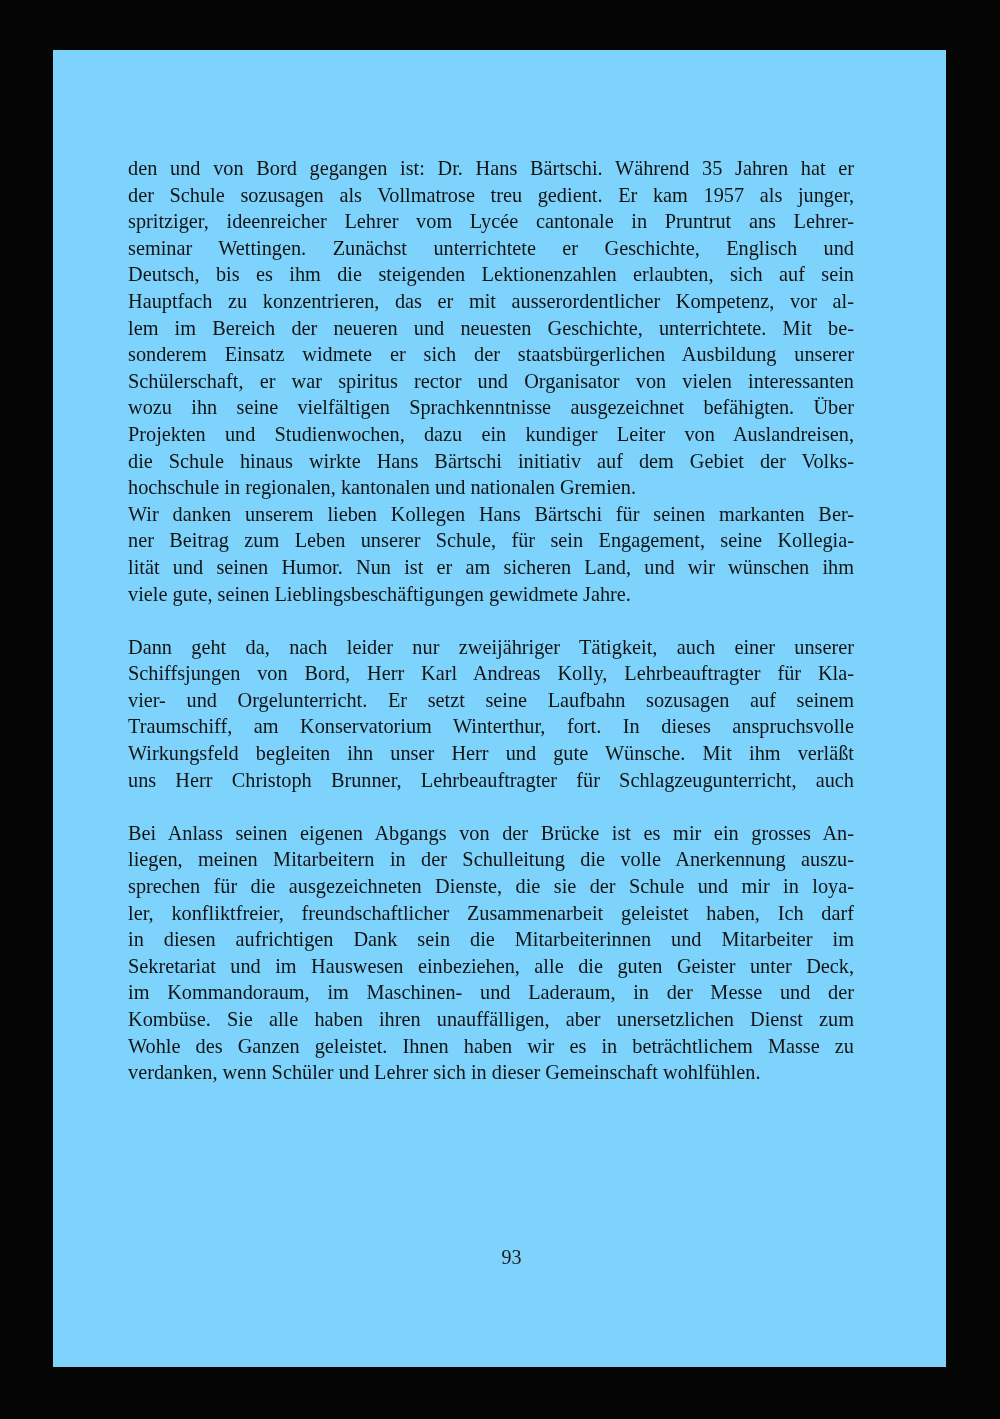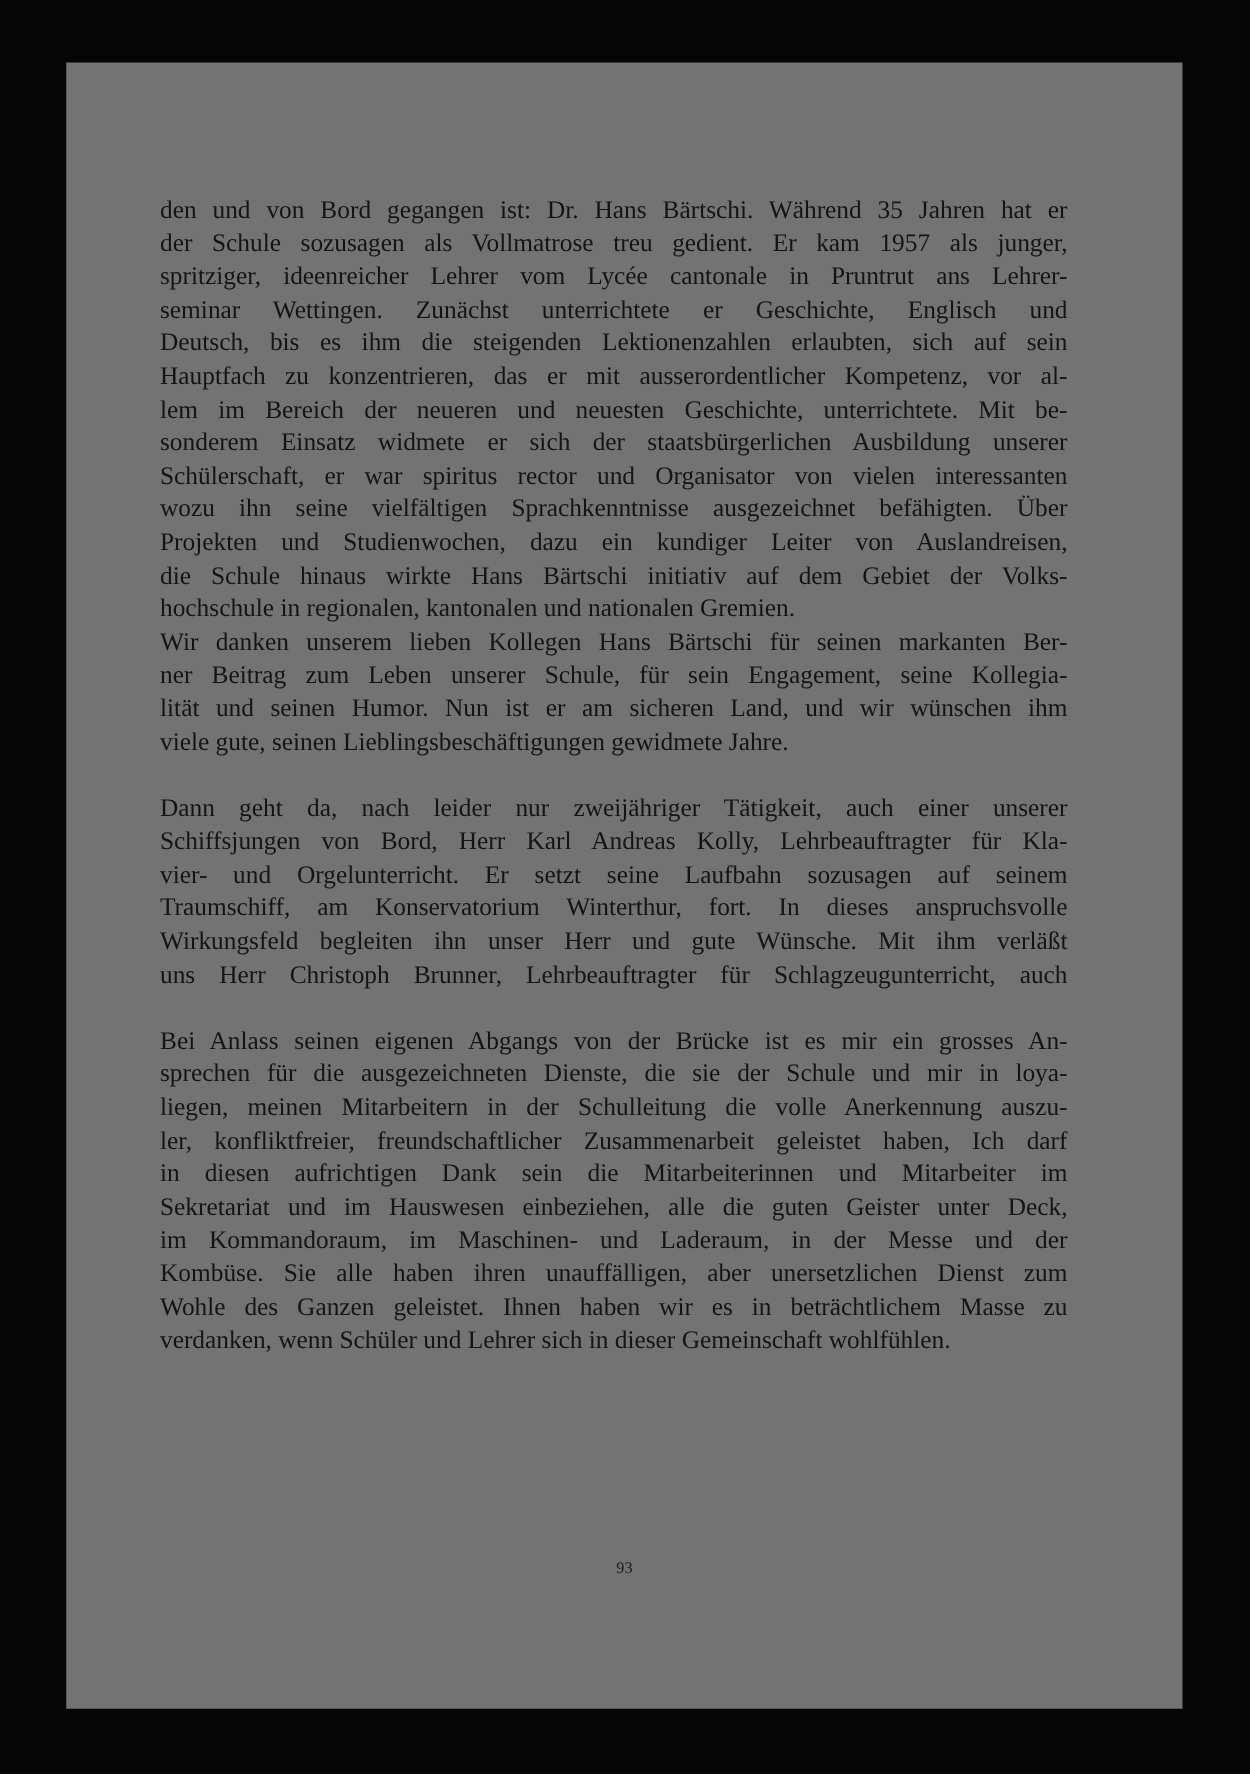--- a/index.html
+++ b/index.html
@@ -9,21 +9,21 @@
       height: 1419px;
       background: #050505;
       overflow: hidden;
     }
     .page {
       position: absolute;
       left: 53px;
       top: 50px;
       width: 893px;
       height: 1317px;
-      background: #737373;
+      background: #7dd3fc;
     }
     .text-block {
       position: absolute;
       left: 75px;
       top: 105px;
       width: 726px;
       font-family: "Liberation Serif", "DejaVu Serif", serif;
       font-size: 20.3px;
       line-height: 26.6px;
       color: #141414;
@@ -42,22 +42,23 @@
       display: block;
       height: 26.6px;
     }
     .page-number {
       position: absolute;
       left: 0;
       width: 893px;
       top: 1196px;
       text-align: center;
       font-family: "Liberation Serif", "DejaVu Serif", serif;
-      font-size: 13px;
+      font-size: 20px;
       color: #1a1a1a;
+      padding-left: 12px;
     }
   </style>
 </head>
 <body>
 
 <div class="page">
   <div class="text-block">
 
     <div>
       <span class="line">den und von Bord gegangen ist: Dr. Hans Bärtschi. Während 35 Jahren hat er</span>
@@ -90,22 +91,22 @@
       <span class="line">vier- und Orgelunterricht. Er setzt seine Laufbahn sozusagen auf seinem</span>
       <span class="line">Traumschiff, am Konservatorium Winterthur, fort. In dieses anspruchsvolle</span>
       <span class="line">Wirkungsfeld begleiten ihn unser Herr und gute Wünsche. Mit ihm verläßt</span>
       <span class="line">uns Herr Christoph Brunner, Lehrbeauftragter für Schlagzeugunterricht, auch</span>
     </div>
 
     <span class="para-gap"></span>
 
     <div>
       <span class="line">Bei Anlass seinen eigenen Abgangs von der Brücke ist es mir ein grosses An-</span>
+      <span class="line">liegen, meinen Mitarbeitern in der Schulleitung die volle Anerkennung auszu-</span>
       <span class="line">sprechen für die ausgezeichneten Dienste, die sie der Schule und mir in loya-</span>
-      <span class="line">liegen, meinen Mitarbeitern in der Schulleitung die volle Anerkennung auszu-</span>
       <span class="line">ler, konfliktfreier, freundschaftlicher Zusammenarbeit geleistet haben, Ich darf</span>
       <span class="line">in diesen aufrichtigen Dank sein die Mitarbeiterinnen und Mitarbeiter im</span>
       <span class="line">Sekretariat und im Hauswesen einbeziehen, alle die guten Geister unter Deck,</span>
       <span class="line">im Kommandoraum, im Maschinen- und Laderaum, in der Messe und der</span>
       <span class="line">Kombüse. Sie alle haben ihren unauffälligen, aber unersetzlichen Dienst zum</span>
       <span class="line">Wohle des Ganzen geleistet. Ihnen haben wir es in beträchtlichem Masse zu</span>
       <span class="line last">verdanken, wenn Schüler und Lehrer sich in dieser Gemeinschaft wohlfühlen.</span>
     </div>
 
   </div>

